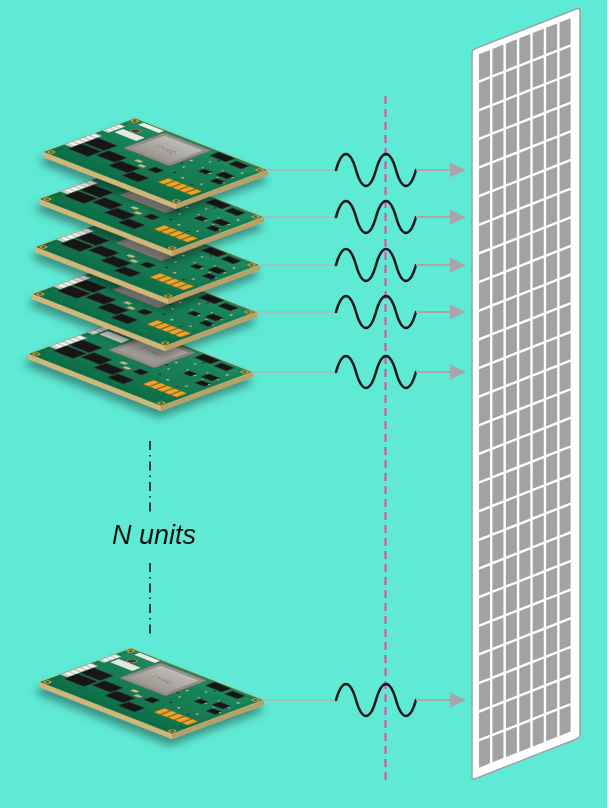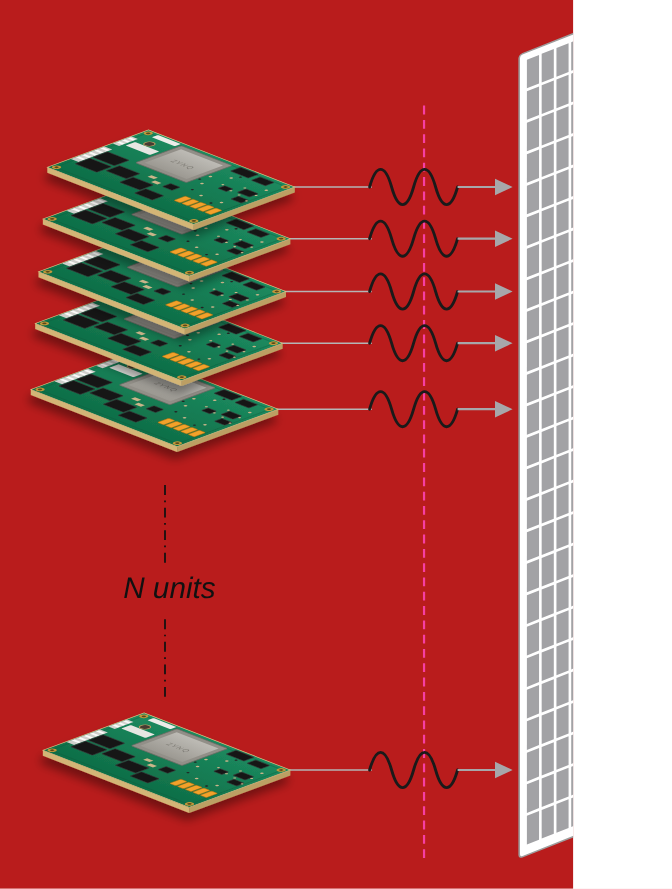--- a/index.html
+++ b/index.html
@@ -1,16 +1,16 @@
 <!DOCTYPE html>
 <html><head>
 <meta charset="utf-8">
 <style>
   html,body{margin:0;padding:0;background:#fff;}
-  .canvas{position:relative;width:521px;height:808px;background:#b91c1c;overflow:hidden;
+  .canvas{position:relative;width:607px;height:808px;background:#5eead4;overflow:hidden;
           font-family:"Liberation Sans",sans-serif;}
   svg{display:block;}
   text{font-family:"Liberation Sans",sans-serif;}
   .nunits{font-style:italic;font-size:27px;fill:#111;}
   .chiptxt{font-size:10px;letter-spacing:1.5px;fill:#7c7972;}
 </style>
 </head>
 <body>
 
 <div class="canvas">

